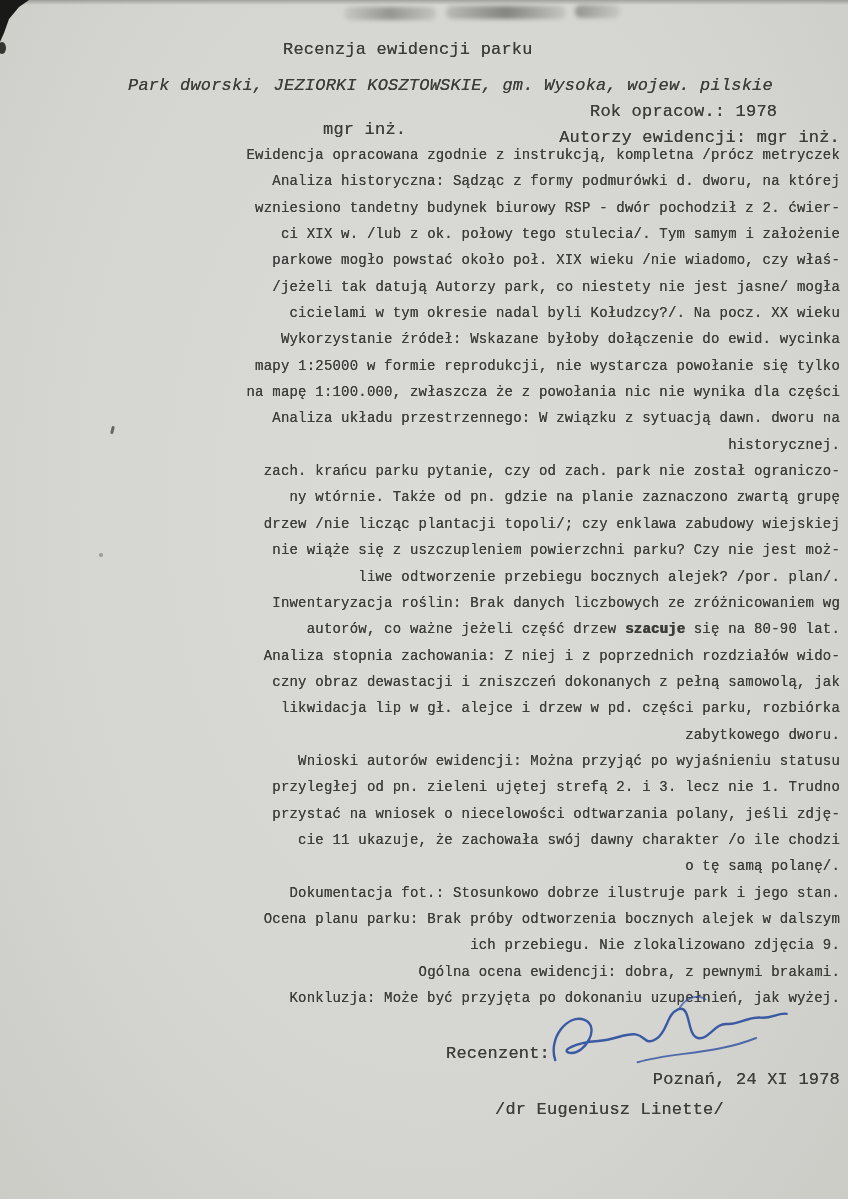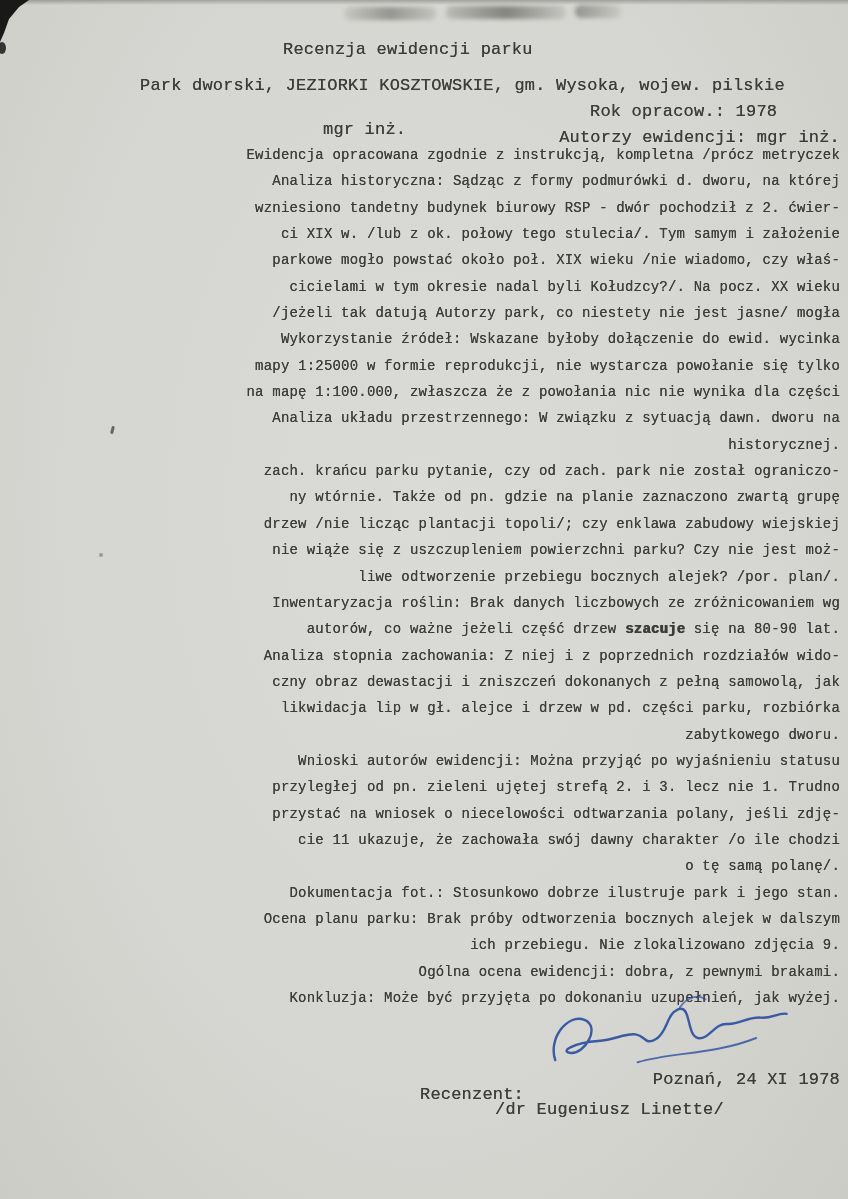--- a/index.html
+++ b/index.html
@@ -22,33 +22,33 @@
   }
   .line {
     position: absolute;
     font-size: 17px;
     line-height: 26.35px;
     letter-spacing: 0.2px;
     white-space: pre;
     text-shadow: 0 0 0.5px rgba(52,52,50,0.85);
   }
   .title   { left: 283px; top: 37px; font-weight: normal; }
-  .hline1  { left: 140px; top: 73px; }
+  .hline1  { left: 128px; top: 73px; font-style: italic; }
   .hrow    { left: 128px; top: 99px; width: 712px; }
   .hrow .year { position: absolute; left: 462px; top: 0; }
   .hline3  { left: 323px; top: 117px; }
   .body-block {
     position: absolute; left: 128px; top: 142px; width: 712px;
     font-size: 14px; letter-spacing: 0.2px;
     text-shadow: 0 0 0.5px rgba(52,52,50,0.85);
   }
   .body-line { height: 26.35px; line-height: 26.35px; white-space: pre; }
   .body-line strong { font-weight: 700; text-shadow: 0.8px 0 0 currentColor; }
   .foot-row { left: 128px; top: 1041px; width: 712px; }
-  .foot-row .reviewer { position: absolute; left: 292px; top: 0; margin-top: 41px; }
+  .foot-row .reviewer { position: absolute; left: 318px; top: 0; }
   .name-line { left: 495px; top: 1072px; margin-top: 25px; }
 
   
   .corner-tl { position: absolute; left: 0; top: 0; width: 40px; height: 60px; }
   .smudge {
     position: absolute; height: 13px; border-radius: 6px;
     filter: blur(2px);
   }
   .smudge-1 { left: 344px; top: 7px; width: 92px;
     background: linear-gradient(90deg, rgba(70,70,66,0.10), rgba(60,60,56,0.42), rgba(70,70,66,0.12)); }
@@ -96,22 +96,22 @@
   </div>
 
   <div class="line hline3">mgr inż.</div>
 
   <div class="body-block">
       <div class="body-line">Ewidencja opracowana zgodnie z instrukcją, kompletna /prócz metryczek</div>
       <div class="body-line">Analiza historyczna: Sądząc z formy podmurówki d. dworu, na której</div>
       <div class="body-line">wzniesiono tandetny budynek biurowy RSP - dwór pochodził z 2. ćwier-</div>
       <div class="body-line">ci XIX w. /lub z ok. połowy tego stulecia/. Tym samym i założenie</div>
       <div class="body-line">parkowe mogło powstać około poł. XIX wieku /nie wiadomo, czy właś-</div>
+      <div class="body-line">/jeżeli tak datują Autorzy park, co niestety nie jest jasne/ mogła</div>
       <div class="body-line">cicielami w tym okresie nadal byli Kołudzcy?/. Na pocz. XX wieku</div>
-      <div class="body-line">/jeżeli tak datują Autorzy park, co niestety nie jest jasne/ mogła</div>
       <div class="body-line">Wykorzystanie źródeł: Wskazane byłoby dołączenie do ewid. wycinka</div>
       <div class="body-line">mapy 1:25000 w formie reprodukcji, nie wystarcza powołanie się tylko</div>
       <div class="body-line">na mapę 1:100.000, zwłaszcza że z powołania nic nie wynika dla części</div>
       <div class="body-line">Analiza układu przestrzennego: W związku z sytuacją dawn. dworu na</div>
       <div class="body-line">historycznej.</div>
       <div class="body-line">zach. krańcu parku pytanie, czy od zach. park nie został ograniczo-</div>
       <div class="body-line">ny wtórnie. Także od pn. gdzie na planie zaznaczono zwartą grupę</div>
       <div class="body-line">drzew /nie licząc plantacji topoli/; czy enklawa zabudowy wiejskiej</div>
       <div class="body-line">nie wiąże się z uszczupleniem powierzchni parku? Czy nie jest moż-</div>
       <div class="body-line">liwe odtworzenie przebiegu bocznych alejek? /por. plan/.</div>

